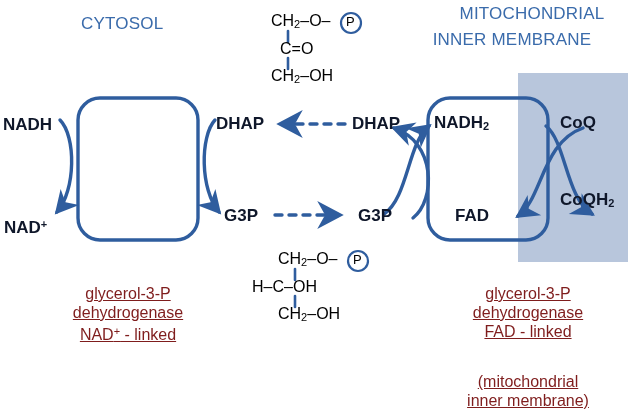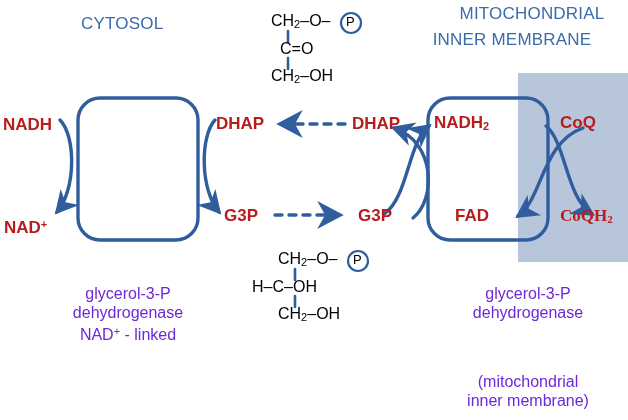--- a/index.html
+++ b/index.html
@@ -2,25 +2,25 @@
 <html><head>
 <meta charset="utf-8">
 <style>
   html,body{margin:0;padding:0;background:#ffffff;}
   body{width:628px;height:420px;position:relative;overflow:hidden;
        font-family:"Liberation Sans","DejaVu Sans",sans-serif;}
   .stage{position:absolute;left:0;top:0;width:628px;height:420px;}
   svg.layer{position:absolute;left:0;top:0;width:628px;height:420px;}
   .lbl{position:absolute;color:#2f5d9e;white-space:nowrap;}
   .hdr{font-size:17px;color:#3a6bab;letter-spacing:.2px;}
-  .cap{font-size:16px;color:#6d28d9;text-align:center;line-height:19px;}
+  .cap{font-size:16px;color:#7f1d1d;text-align:center;line-height:19px;text-decoration:underline;}
   .mol{font-size:16px;color:#000000;font-weight:normal;}
   .sub{font-size:11px;vertical-align:-2px;}
   .sup{font-size:11px;vertical-align:5px;}
-  .bigbold{font-size:17px;font-weight:bold;color:#b91c1c;}
+  .bigbold{font-size:17px;font-weight:bold;color:#0f172a;}
 </style>
 </head>
 <body>
 
 <div class="stage">
 
   <svg class="layer" viewBox="0 0 628 420">
     <defs>
       <marker id="ah" markerWidth="9" markerHeight="9" refX="6.4" refY="4.5" orient="auto" markerUnits="strokeWidth">
         <path d="M0.6,0.9 L7.4,4.5 L0.6,8.1 L2.6,4.5 Z" fill="#2f5d9e"></path>
@@ -86,21 +86,21 @@
   <div class="lbl bigbold" style="left:358px;top:206px;">G3P</div>
 
   <div class="lbl bigbold" style="left:434px;top:113px;">
     <span>NADH</span><span class="sub">2</span>
   </div>
 
   <div class="lbl bigbold" style="left:455px;top:206px;">FAD</div>
 
   <div class="lbl bigbold" style="left:560px;top:113px;">CoQ</div>
 
-  <div class="lbl bigbold" style="left:560px;top:206px;font-family:Liberation Serif, serif;">
+  <div class="lbl bigbold" style="left:560px;top:190px;">
     <span>CoQH</span><span class="sub">2</span>
   </div>
 
   <div class="lbl mol" style="left:271px;top:12px;">
     <span>CH</span><span class="sub">2</span><span>–</span><span>O</span><span>–</span>
   </div>
   <div class="lbl mol" style="left:346px;top:14px;font-size:13px;">P</div>
 
   <div class="lbl mol" style="left:280px;top:40px;">
     <span>C</span><span>=</span><span>O</span>
@@ -124,16 +124,17 @@
   </div>
 
   <div class="lbl cap" style="left:28px;top:284px;width:200px;">glycerol-3-P</div>
   <div class="lbl cap" style="left:28px;top:303px;width:200px;">dehydrogenase</div>
   <div class="lbl cap" style="left:28px;top:322px;width:200px;">
     <span>NAD</span><span class="sup">+</span><span>  - linked</span>
   </div>
 
   <div class="lbl cap" style="left:428px;top:284px;width:200px;">glycerol-3-P</div>
   <div class="lbl cap" style="left:428px;top:303px;width:200px;">dehydrogenase</div>
+  <div class="lbl cap" style="left:428px;top:322px;width:200px;">FAD - linked</div>
   <div class="lbl cap" style="left:428px;top:372px;width:200px;">(mitochondrial</div>
   <div class="lbl cap" style="left:428px;top:391px;width:200px;">inner membrane)</div>
 
 </div>
 
 </body></html>

